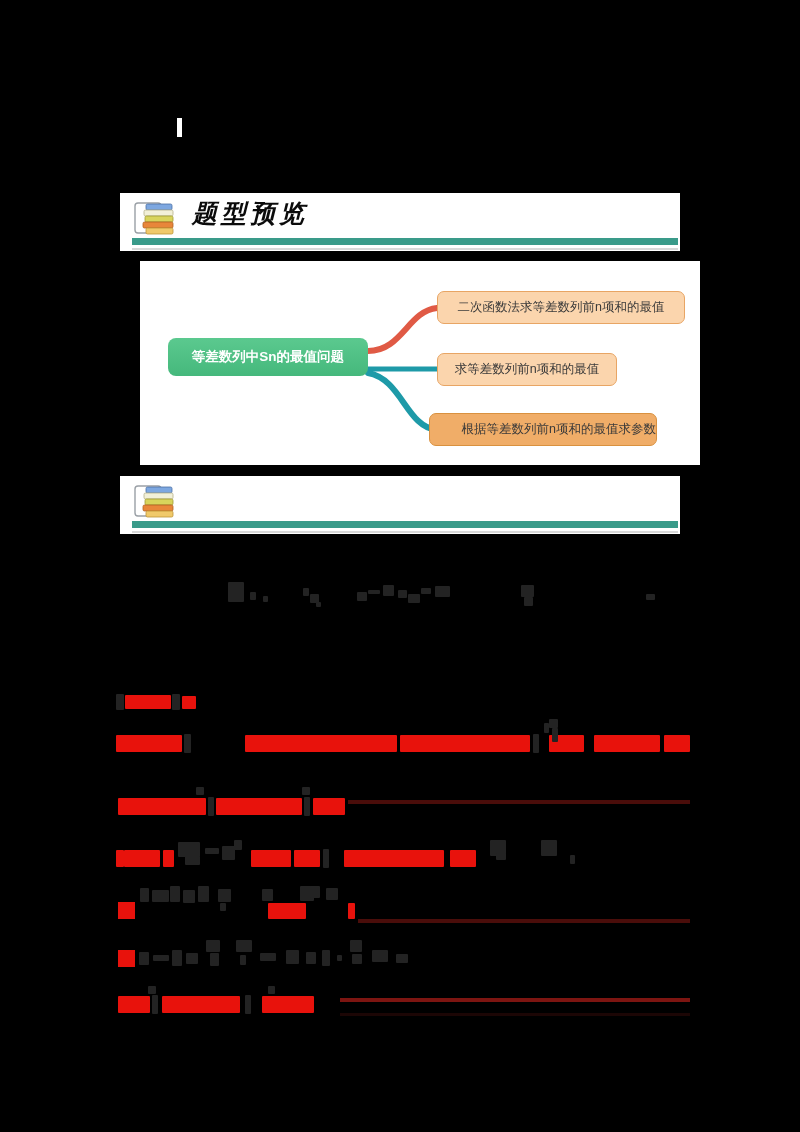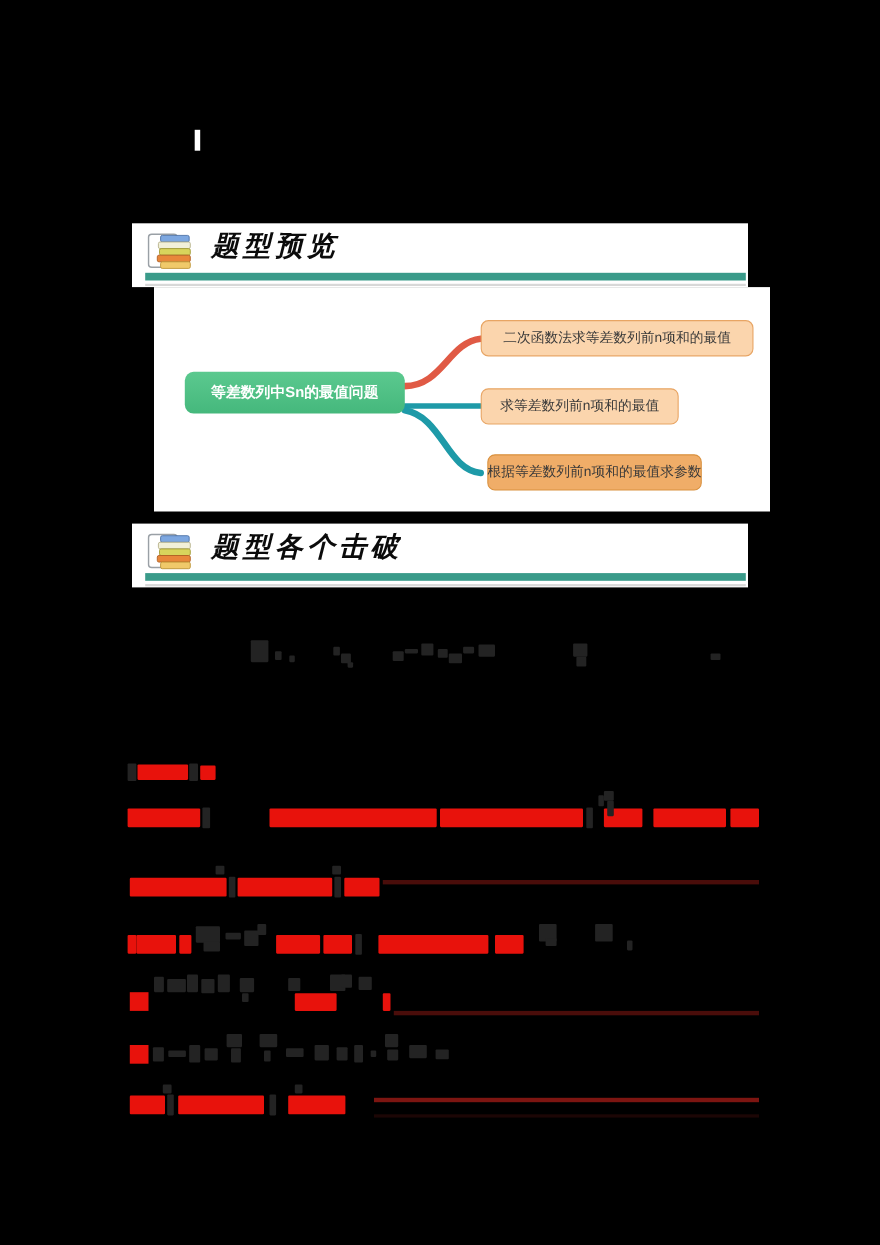--- a/index.html
+++ b/index.html
@@ -65,21 +65,21 @@
   }
   .banner-rule-thin {
     position: absolute;
     left: 12px;
     right: 2px;
     bottom: 1px;
     height: 2px;
     background: #d8d8d8;
   }
 
-  #banner-preview { top: 203px; height: 58px; text-align: center; }
+  #banner-preview { top: 193px; height: 58px; text-align: center; }
   #banner-breakdown { top: 476px; height: 58px; }
 
   
   .mindmap {
     position: absolute;
     left: 140px;
     top: 261px;
     width: 560px;
     height: 204px;
     background: #ffffff;
@@ -113,21 +113,21 @@
     border: 1.6px solid #e8a564;
     color: #3a3a3a;
   }
   .mm-leaf-strong {
     background: #f0ad68;
     border: 1.6px solid #d9913f;
     color: #3a3a3a;
   }
   #mm-leaf-0 { left: 297px; top: 30px; width: 248px; height: 33px; }
   #mm-leaf-1 { left: 297px; top: 92px; width: 180px; height: 33px; }
-  #mm-leaf-2 { left: 303px; top: 152px; width: 195px; height: 33px; }
+  #mm-leaf-2 { left: 289px; top: 152px; width: 228px; height: 33px; justify-content: flex-end; }
 
   
   .body-area { position: absolute; left: 0; top: 0; width: 800px; height: 1132px; }
 
   .blob {
     position: absolute;
     border-radius: 1px;
     filter: blur(0.4px);
   }
   .blob-red   { background: #e8120c; }
@@ -201,21 +201,20 @@
     <span class="book-icon">
       <svg viewBox="0 0 46 38" width="46" height="38">
         <rect x="1" y="4" width="26" height="30" rx="3" fill="#ffffff" stroke="#9aa0a6" stroke-width="1.4"></rect>
         <rect x="12" y="5" width="26" height="6" rx="1.5" fill="#7da7e0" stroke="#4a6fa5" stroke-width="0.8"></rect>
         <rect x="10" y="11" width="29" height="6" rx="1.5" fill="#f2f0d8" stroke="#b5b08a" stroke-width="0.8"></rect>
         <rect x="11" y="17" width="28" height="6" rx="1.5" fill="#d8d45c" stroke="#a09b35" stroke-width="0.8"></rect>
         <rect x="9" y="23" width="30" height="6" rx="1.5" fill="#e8863a" stroke="#b05f22" stroke-width="0.8"></rect>
         <rect x="12" y="29" width="27" height="6" rx="1.5" fill="#f0c96a" stroke="#bd9436" stroke-width="0.8"></rect>
       </svg>
     </span>
-    <span class="banner-title">题型各个击破</span>
     <span class="banner-rule"></span>
     <span class="banner-rule-thin"></span>
   </div>
 </div>
 
 <div class="body-area">
 
   <div>
     <span class="blob blob-gray" style="left:228px; top:582px; width:16px; height:20px;"></span>
     <span class="blob blob-gray" style="left:250px; top:592px; width:6px;  height:8px;"></span>

